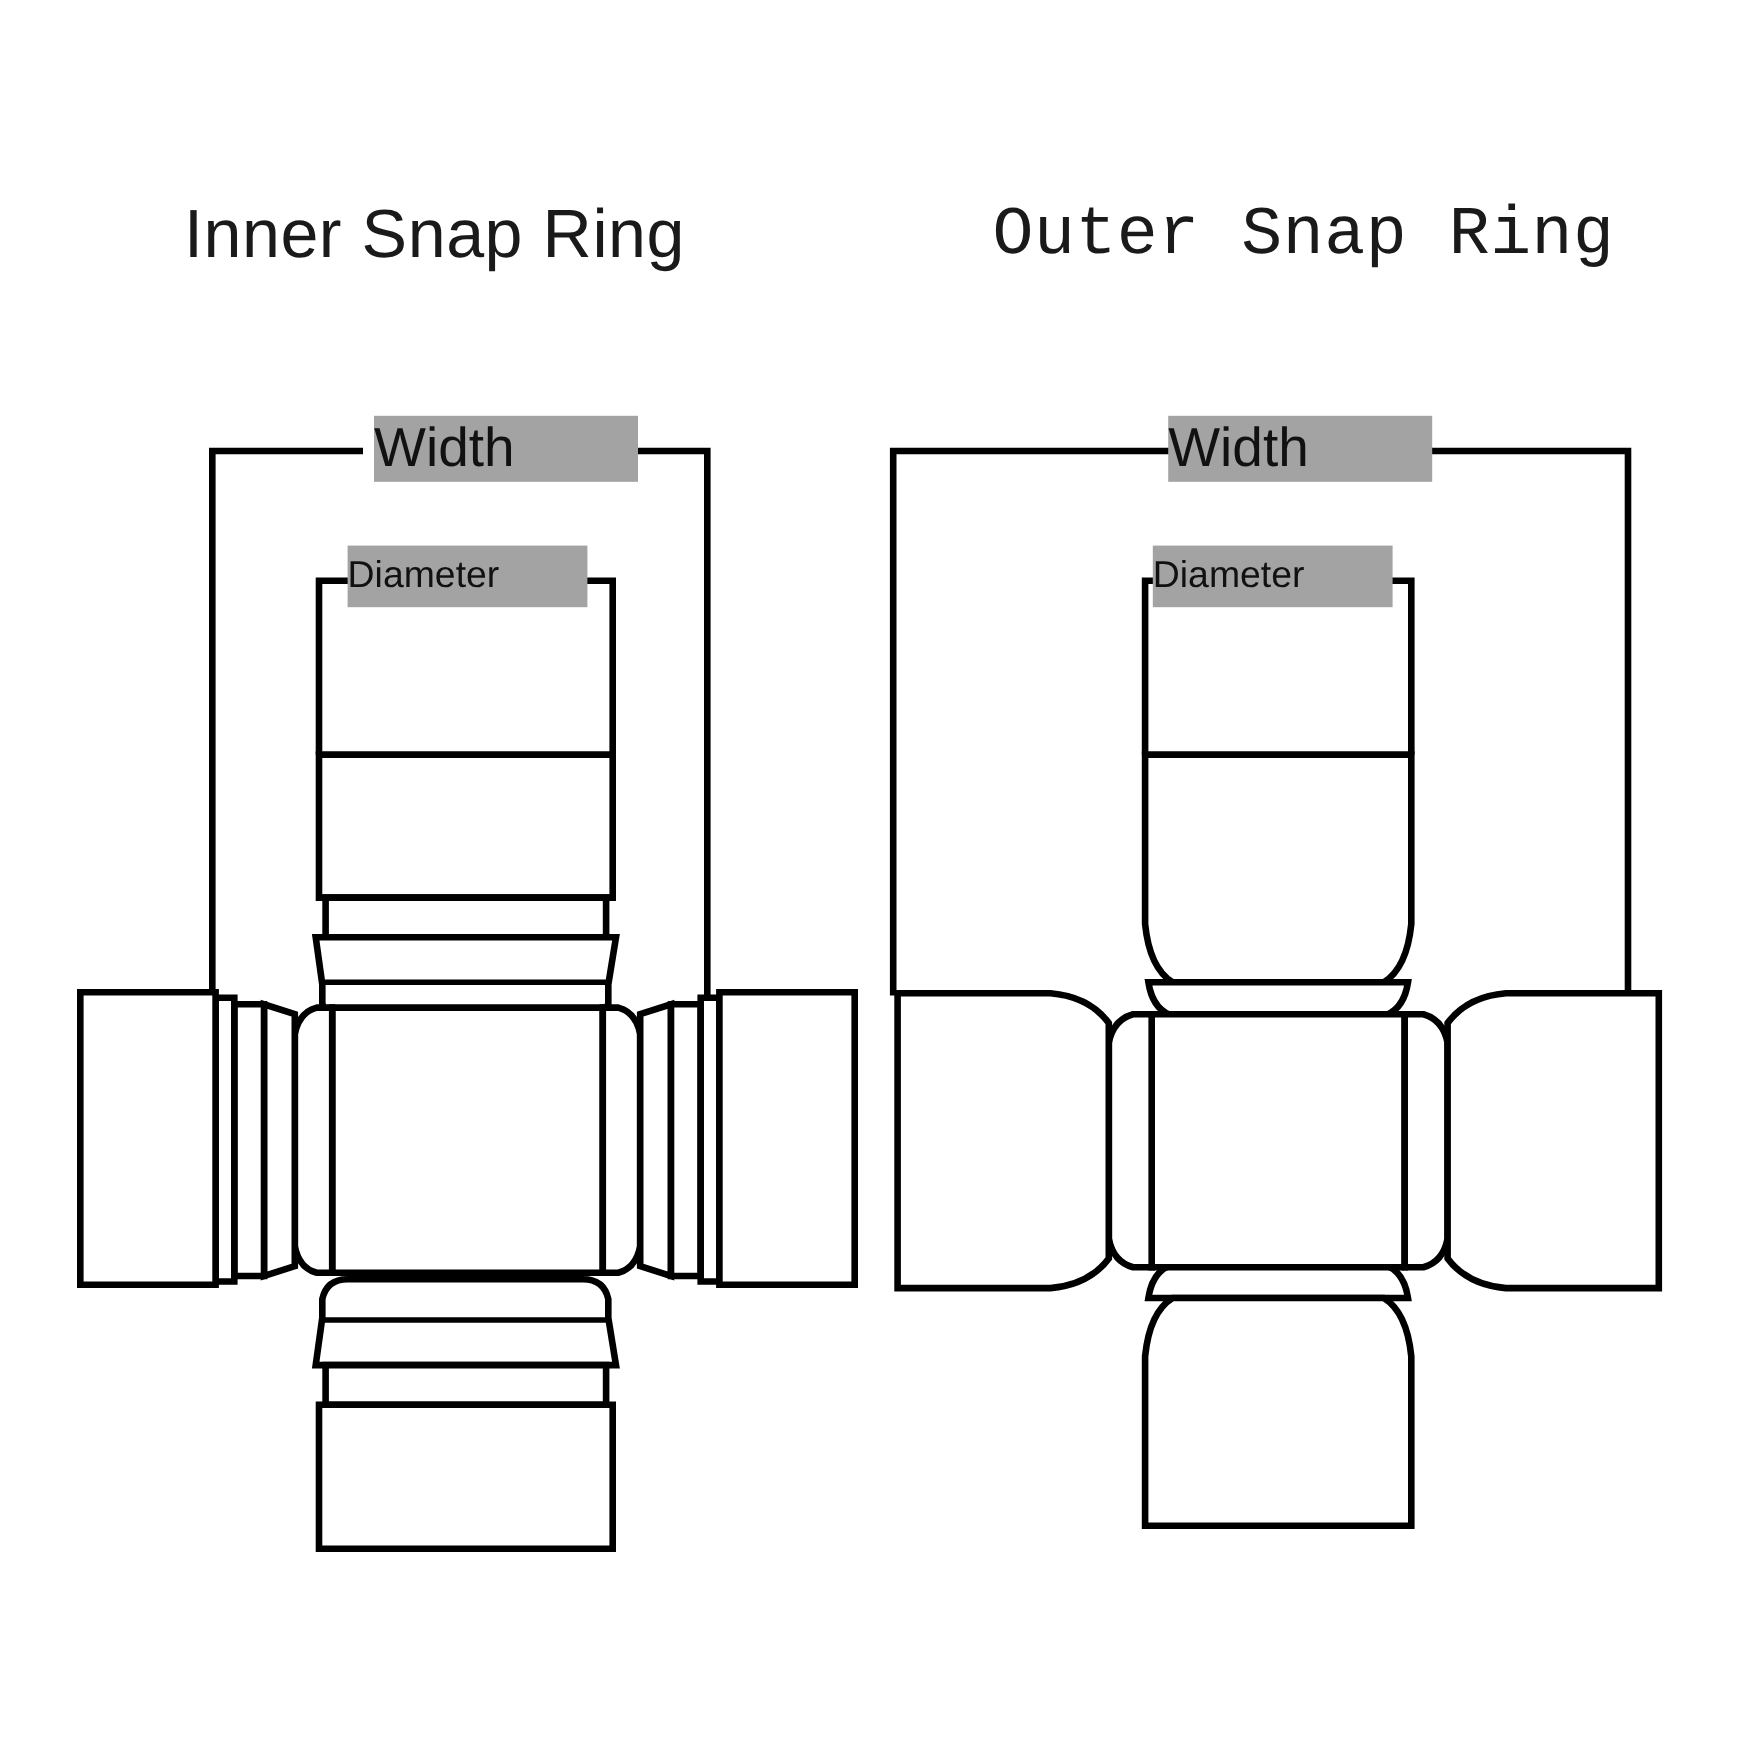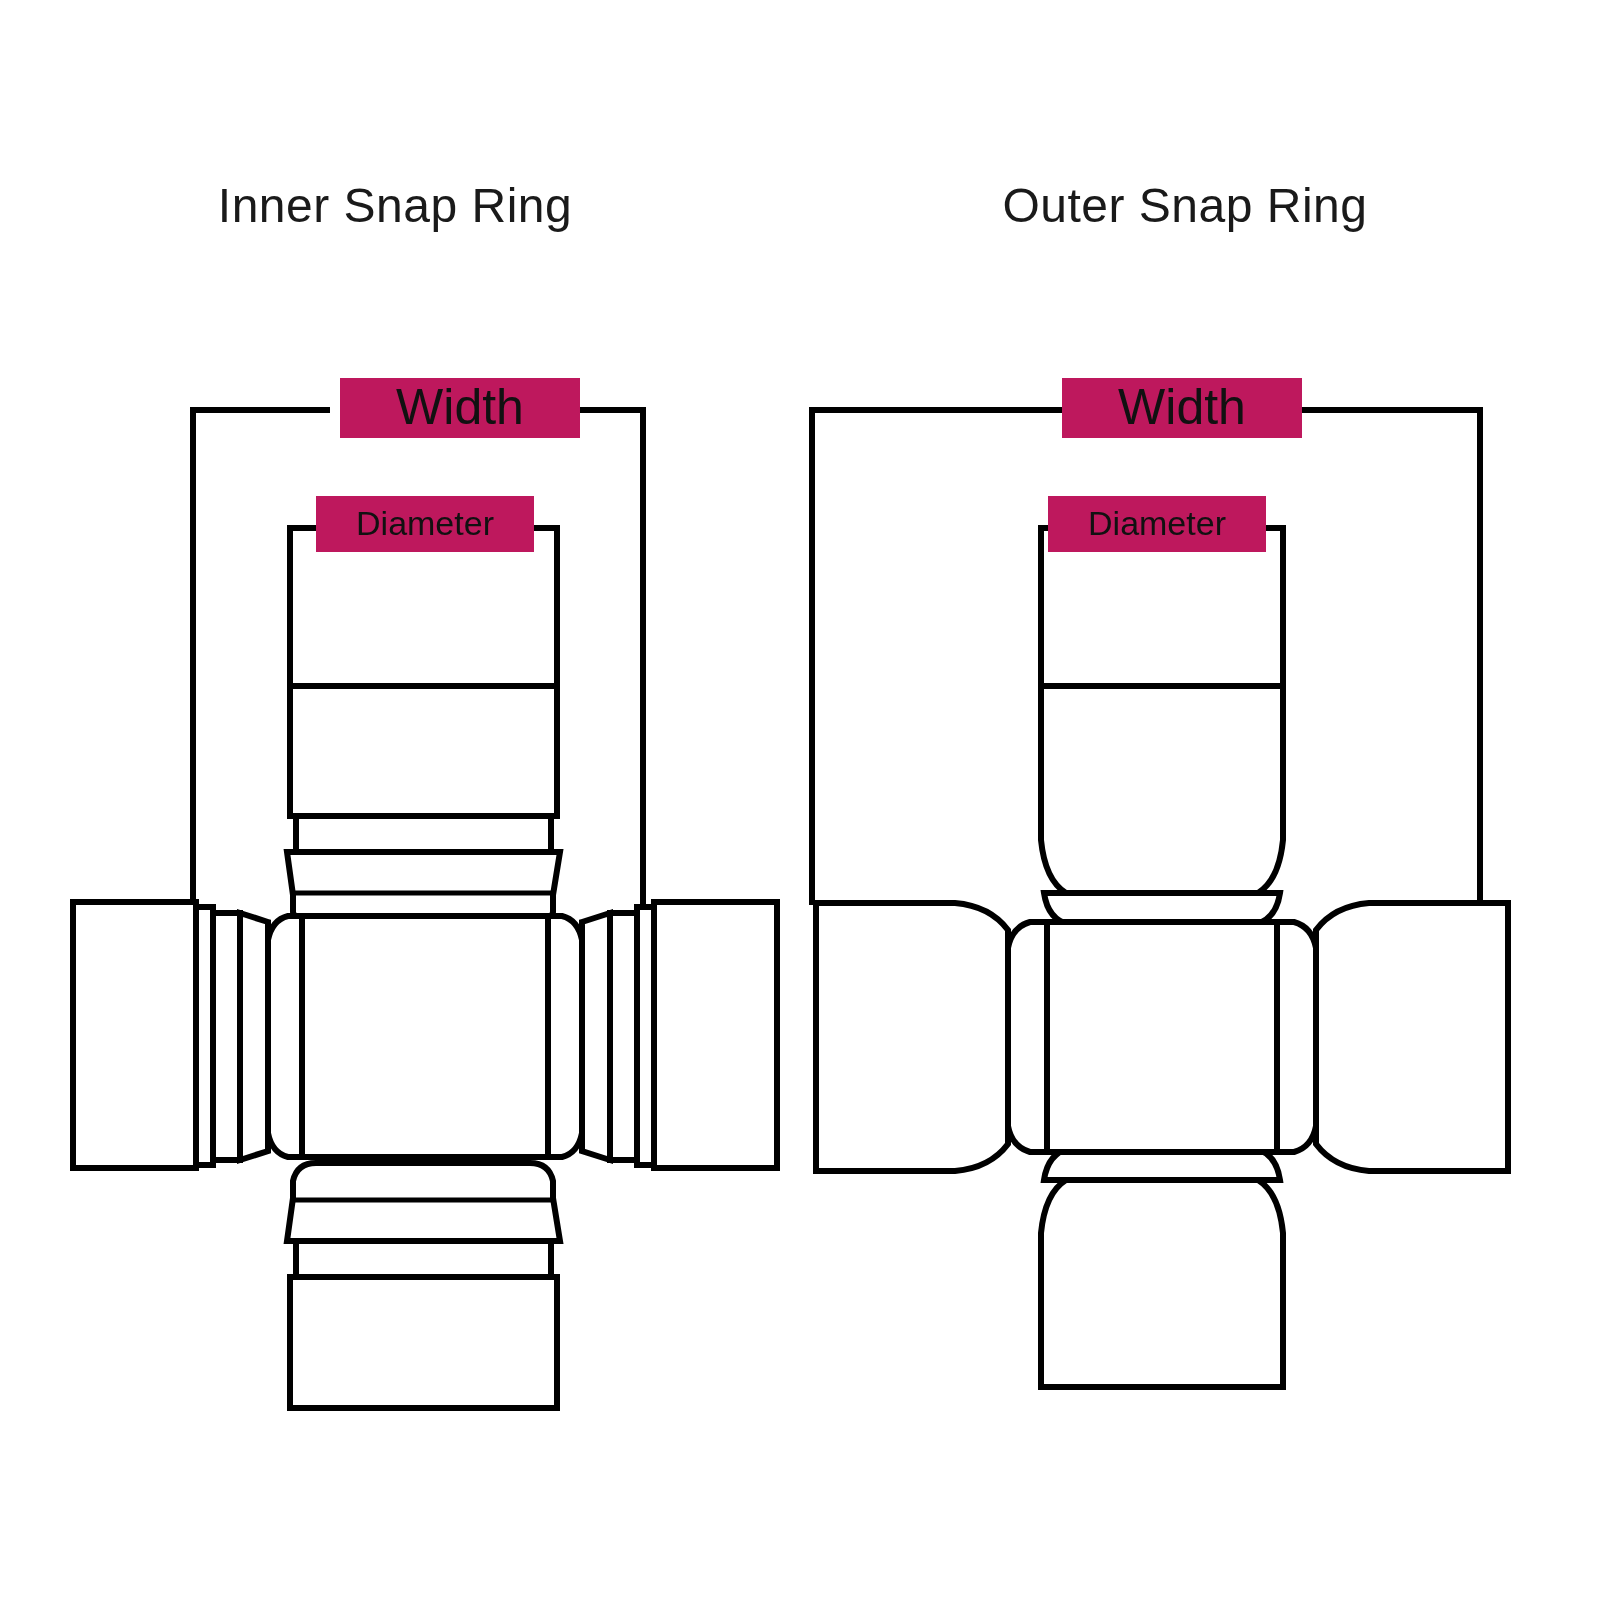--- a/index.html
+++ b/index.html
@@ -17,28 +17,28 @@
   .canvas {
     position: relative;
     width: 1600px;
     height: 1600px;
     background: #ffffff;
   }
   .title {
     position: absolute;
     font-family: "Liberation Sans", sans-serif;
     font-weight: 400;
-    font-size: 48px;
+    font-size: 62px;
     letter-spacing: 0.5px;
     color: #1a1a1a;
     white-space: nowrap;
     text-align: center;
   }
   #title-inner { left: 0px; top: 178px; width: 790px; }
-  #title-outer { left: 790px; top: 178px; width: 790px; }
+  #title-outer { left: 790px; top: 178px; width: 790px; font-family: Liberation Mono, monospace; }
 
   .diagram-svg {
     position: absolute;
     top: 0;
     left: 0;
     width: 1600px;
     height: 1600px;
   }
   .ln-thin {
     fill: none;
@@ -59,22 +59,21 @@
     stroke: #000000;
     stroke-width: 6;
     stroke-linejoin: miter;
   }
   .dim-label {
     position: absolute;
     font-family: "Liberation Sans", sans-serif;
     font-weight: 400;
     color: #111111;
     white-space: nowrap;
-    text-align: center;
-    background: #be185d;
+    background: #a3a3a3;
   }
   .dim-width {
     font-size: 50px;
     top: 378px;
     height: 60px;
     line-height: 58px;
   }
   .dim-diameter {
     font-size: 34px;
     top: 496px;

